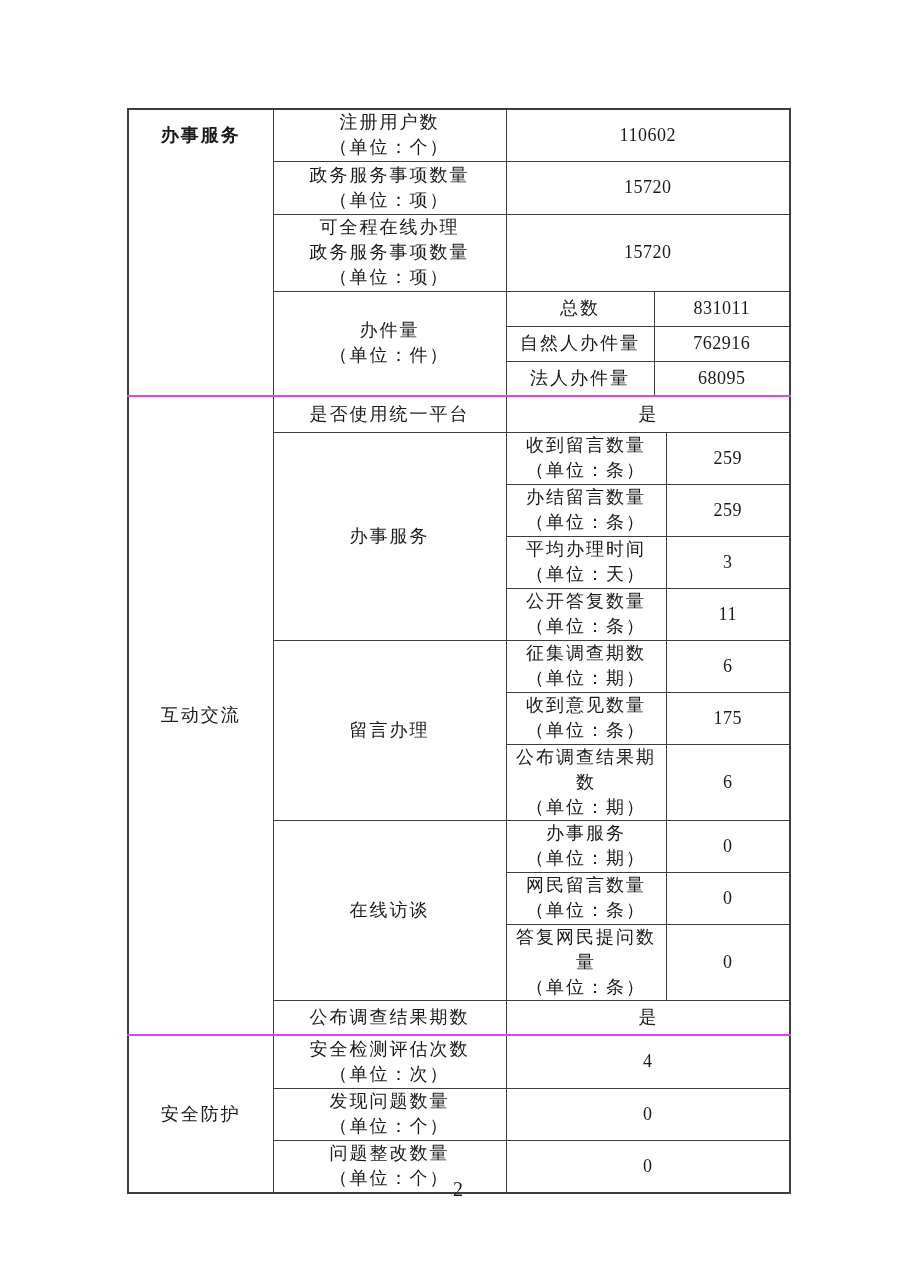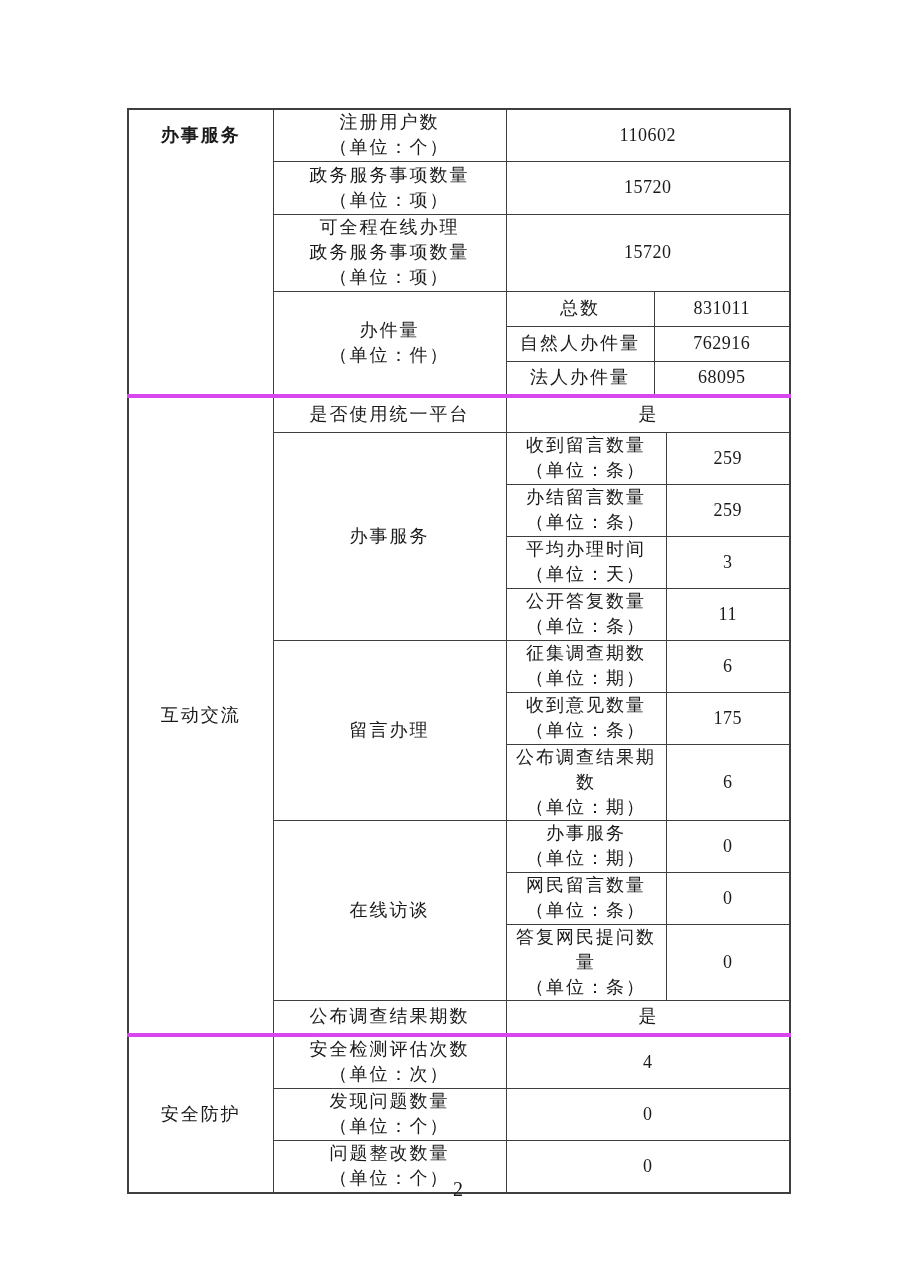--- a/index.html
+++ b/index.html
@@ -36,21 +36,21 @@
     padding: 0;
     font-size: 18px;
     line-height: 25px;
     overflow: hidden;
   }
   tr.h35 { height: 35px; }
   tr.h36 { height: 36px; }
   tr.h52 { height: 52px; }
   tr.h53 { height: 53px; }
   tr.h77 { height: 77px; }
-  tr.sec td { border-top: 4px solid #d946ef; margin-top: 44px; }
+  tr.sec td { border-top: 2px solid #d946ef; margin-top: 44px; }
   td.vtop { vertical-align: top; padding-top: 13px; font-weight: bold; }
   .lbl, .unit, .cat, .sub {
     letter-spacing: 2px;
   }
   .lbl { white-space: pre-line; }
   .val { letter-spacing: 0.5px; }
   .page-number {
     position: absolute;
     left: 127px;
     top: 1178px;

